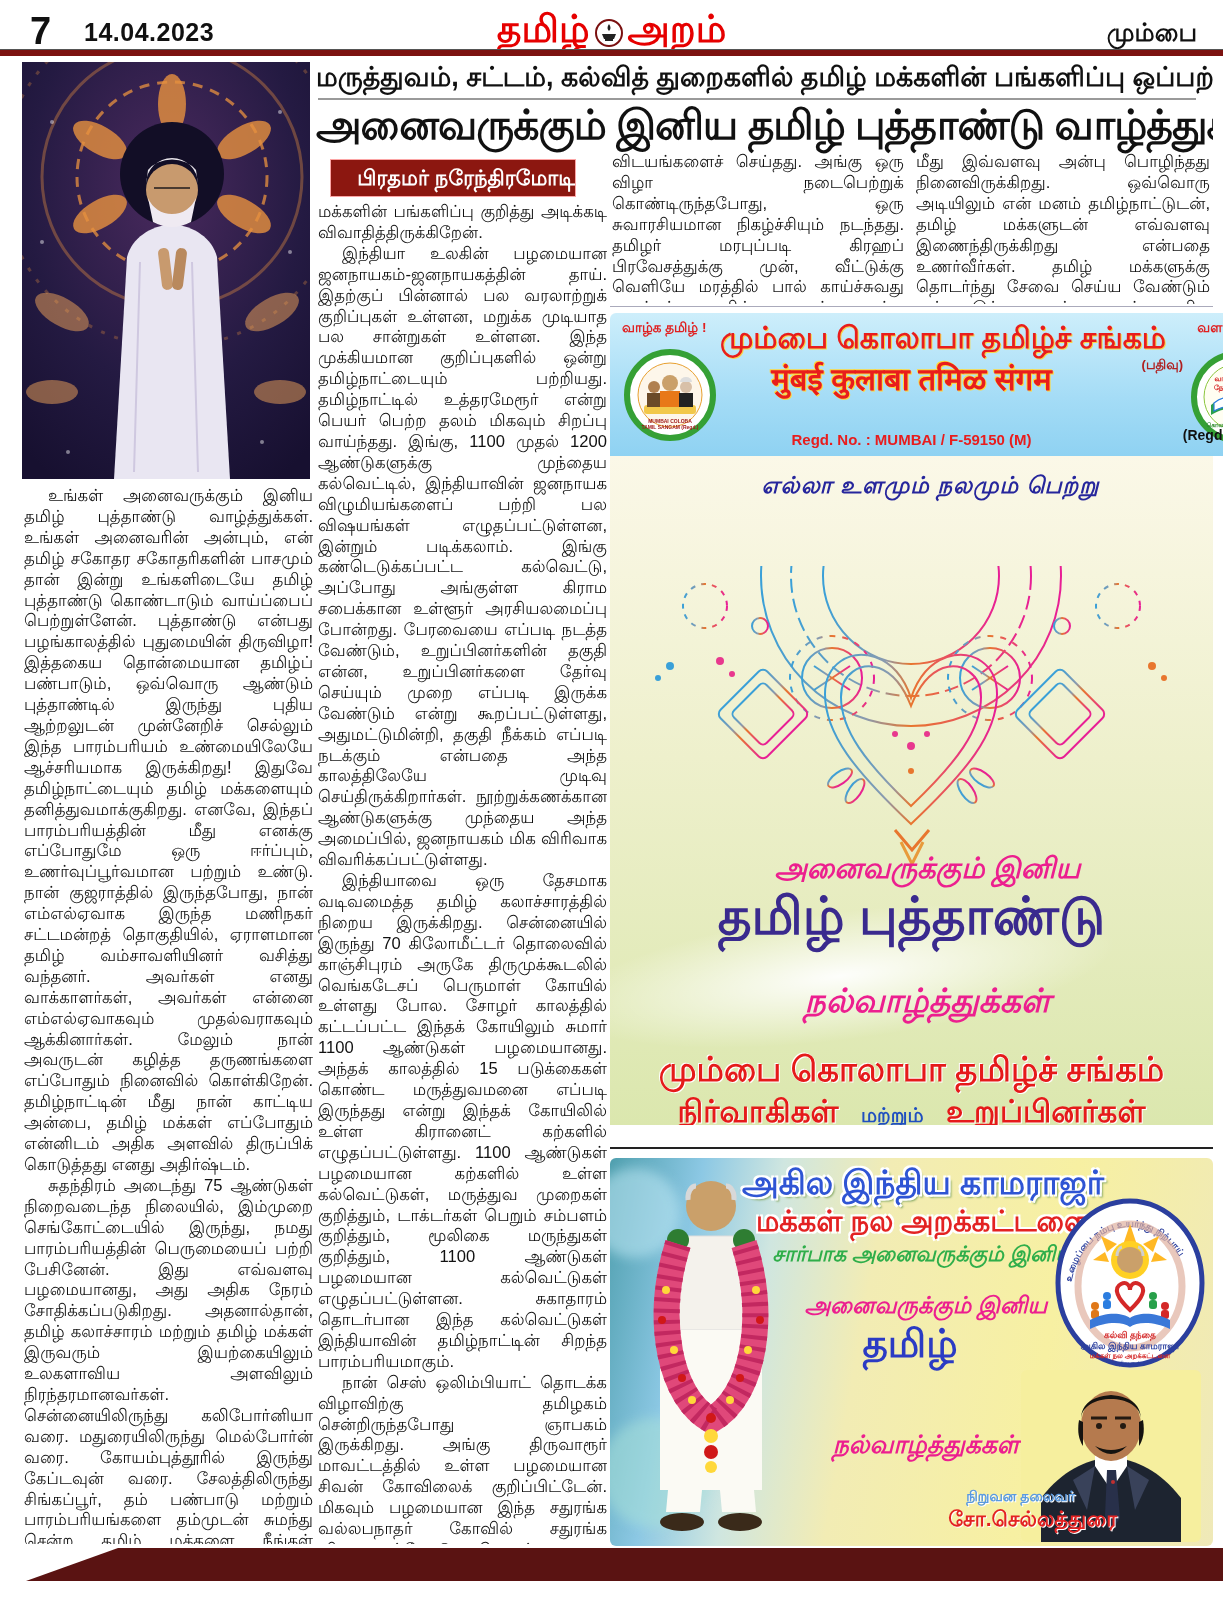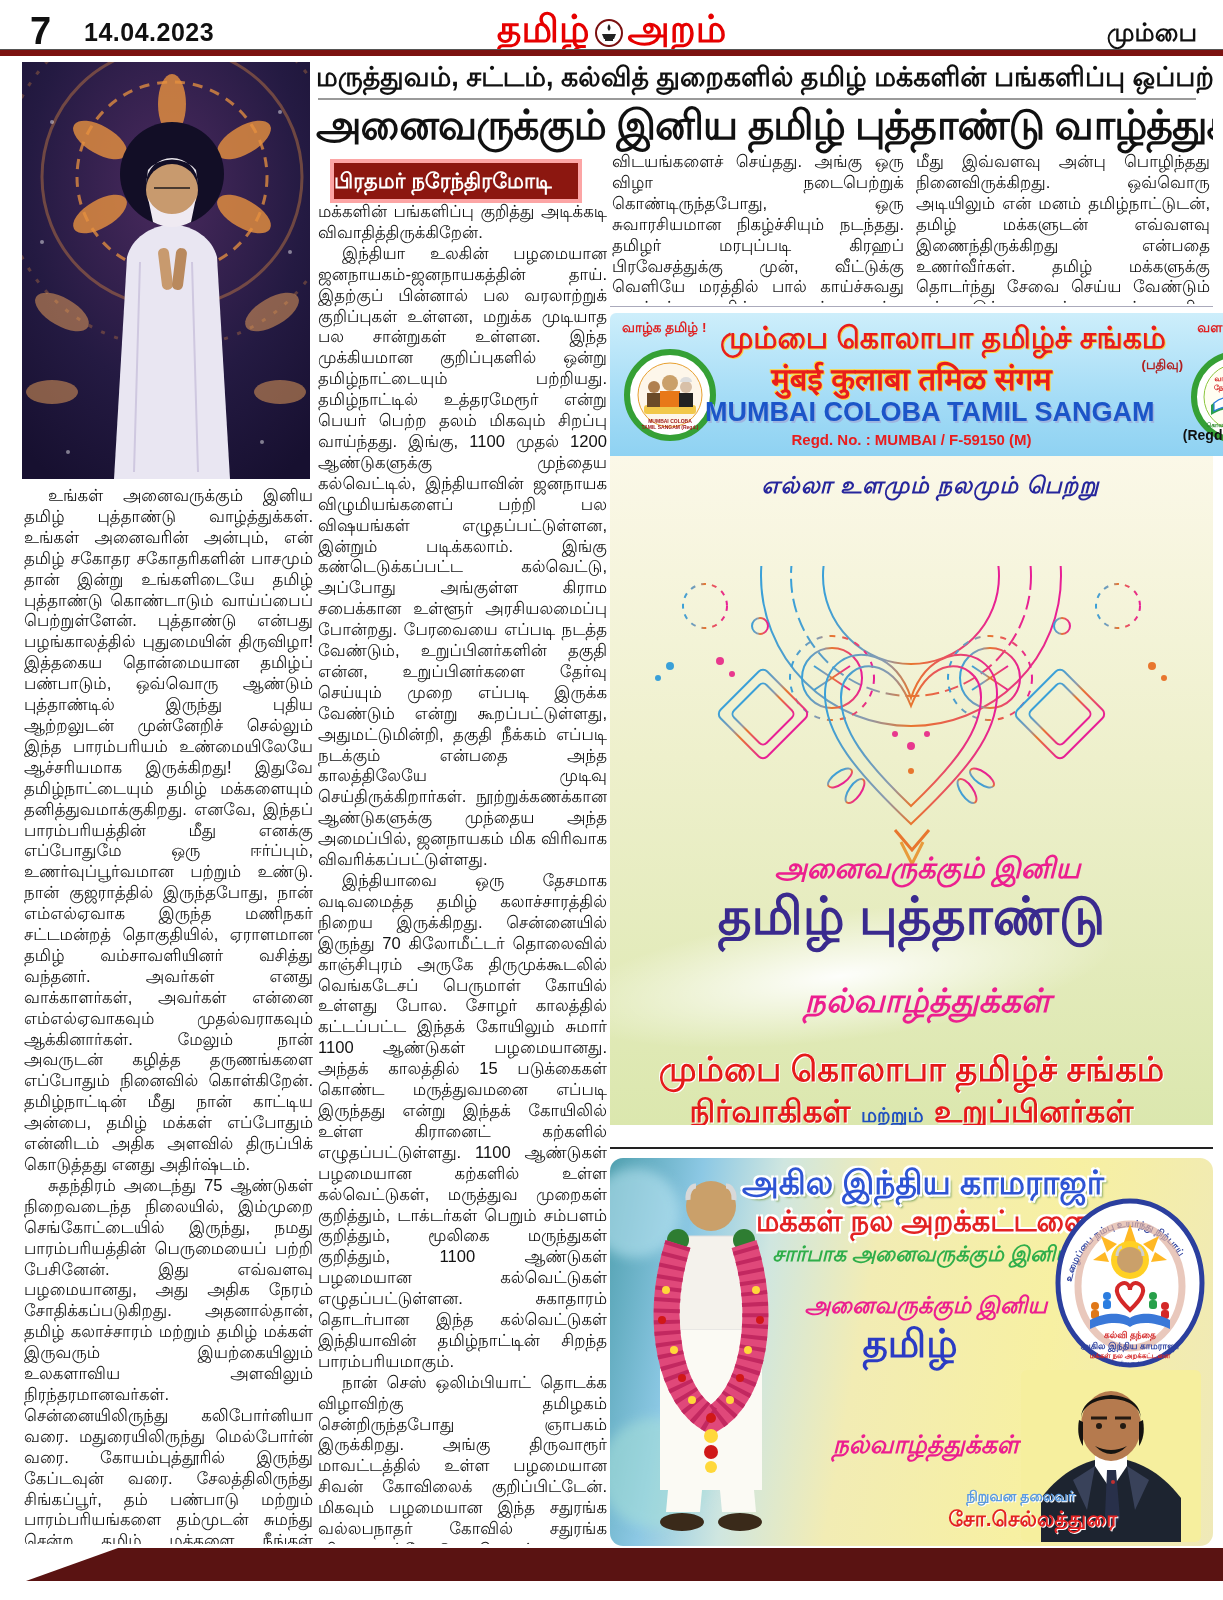--- a/index.html
+++ b/index.html
@@ -10,22 +10,22 @@
   #pgnum{left:30px;top:10px;font-size:38px;font-weight:800;}
   #pgdate{left:84px;top:18px;font-size:25px;font-weight:800;letter-spacing:.5px;}
   #masthead{left:0;top:8px;width:1223px;text-align:center;font-size:38px;font-weight:800;color:#e60000;}
   #masthead .mh-ico{display:inline-block;vertical-align:-6px;margin:0 4px;}
   #edition{right:26px;top:18px;font-size:25px;font-weight:800;}
   #toprule{left:0;top:49px;width:1223px;height:6px;background:#7c1210;border-top:1px solid #555;}
   
   #kicker{left:316px;top:62px;width:897px;font-size:27px;font-weight:800;text-align:center;white-space:nowrap;overflow:hidden;}
   #kickrule{left:318px;top:98px;width:878px;height:2px;background:#9a9a9a;}
   #headline{left:316px;top:102px;width:897px;font-size:41px;font-weight:800;letter-spacing:-1px;text-align:center;white-space:nowrap;overflow:hidden;}
-  #byline{left:330px;top:159px;width:244px;height:36px;background:#8c1710;border:4px solid #fca5a5;
-          color:#fff;font-size:21px;font-weight:800;line-height:36px;text-align:left;white-space:nowrap;overflow:hidden;}
+  #byline{left:330px;top:159px;width:244px;height:36px;background:#8c1710;border:1px solid #fca5a5;
+          color:#fff;font-size:21px;font-weight:800;line-height:36px;text-align:right;white-space:nowrap;overflow:hidden;}
   
   .bodytxt{font-size:16.6px;line-height:1.26;text-align:justify;overflow:hidden;}
   .bodytxt p{margin:0;text-indent:24px;}
   .bodytxt p.noind{text-indent:0;}
   #col1{left:24px;top:486px;width:289px;height:1058px;}
   #col2{left:318px;top:202px;width:289px;height:1342px;}
   #col3a{left:612px;top:152px;width:292px;height:152px;}
   #col3b{left:916px;top:152px;width:294px;height:152px;}
   #col3rule{left:610px;top:306px;width:603px;height:1px;background:#aab;}
   
@@ -56,24 +56,24 @@
           background:radial-gradient(ellipse at center,rgba(255,255,255,.95) 0%,rgba(255,255,255,0) 70%);}
   #chev{position:absolute;left:281px;top:372px;}
   .pinkscript{color:#ec1f8f;font-weight:800;font-style:italic;padding-left:16px;}
   #ad1greet1{position:absolute;left:0;top:396px;width:603px;text-align:center;font-size:29px;white-space:nowrap;}
   #ad1greet2{position:absolute;left:0;top:430px;width:603px;text-align:center;font-size:52px;font-weight:800;color:#3a2a8e;white-space:nowrap;}
   #ad1greet3{position:absolute;left:0;top:526px;width:603px;text-align:center;font-size:33px;white-space:nowrap;}
   #ad1foot1{position:absolute;left:0;top:594px;width:603px;text-align:center;font-size:34px;font-weight:800;color:#e51a1a;
             text-shadow:1px 1px 0 #fff,-1px -1px 0 #fff;white-space:nowrap;}
   #ad1foot2{position:absolute;left:0;top:638px;width:603px;text-align:center;white-space:nowrap;}
   #ad1foot2 .r{font-size:31px;font-weight:800;color:#e51a1a;text-shadow:1px 1px 0 #fff;}
-  #ad1foot2 .b{font-size:20px;font-weight:800;color:#1f4fc0;margin:0 6px;}
+  #ad1foot2 .b{font-size:20px;font-weight:800;color:#1f4fc0;margin:0 18px;}
   #addiv{left:610px;top:1147px;width:603px;height:2px;background:#222;}
   
-  #ad2{left:610px;top:1158px;width:603px;height:388px;border-radius:13px;overflow:hidden;
+  #ad2{left:610px;top:1158px;width:603px;height:388px;border-radius:6px;overflow:hidden;
        background:linear-gradient(100deg,#4f9fae 0%,#8cc8e4 14%,#cfe6e0 26%,#f2ecb4 42%,#f7f0a2 70%,#efe9b8 100%);}
   .bokeh{position:absolute;border-radius:50%;filter:blur(6px);opacity:.55;}
   #bk1{left:-20px;top:10px;width:90px;height:90px;background:#bfe8f4;}
   #bk2{left:60px;top:150px;width:70px;height:70px;background:#8ed4ea;}
   #bk3{left:-10px;top:260px;width:110px;height:110px;background:#a8e0d8;}
   #kamfig{position:absolute;left:6px;top:2px;}
   #ad2t1{position:absolute;left:128px;top:6px;width:370px;text-align:center;font-size:33px;font-weight:800;color:#2f55d4;
          text-shadow:2px 2px 0 #fff,-2px -2px 0 #fff,2px -2px 0 #fff,-2px 2px 0 #fff,3px 3px 2px #8a6;white-space:nowrap;}
   #ad2t2{position:absolute;left:128px;top:47px;width:370px;text-align:center;font-size:29px;font-weight:800;color:#e32222;
          text-shadow:2px 2px 0 #fff,-2px -2px 0 #fff,2px -2px 0 #fff,-2px 2px 0 #fff;white-space:nowrap;}
@@ -214,21 +214,20 @@
           <text x="46" y="39" text-anchor="middle" font-size="7" font-weight="bold" fill="#d42020">நேசிப்போம் !!</text>
           <path d="M20,54 C32,44 42,46 46,52 C50,46 60,44 72,54 L72,64 C60,56 50,57 46,62 C42,57 32,56 20,64 Z" fill="#2ba04a"></path>
           <path d="M23,52 C33,44 42,46 46,51 C50,46 59,44 69,52 L69,60 C59,54 50,55 46,59 C42,55 33,54 23,60 Z" fill="#fff" stroke="#2b7de0" stroke-width="1.2"></path>
           <line x1="46" y1="51" x2="46" y2="59" stroke="#2b7de0" stroke-width="1.2"></line>
           <text x="46" y="76" text-anchor="middle" font-size="6" font-weight="bold" fill="#2e8a2e">கொலாபா, மும்பை - 5</text>
         </svg>
       </div>
       <div id="ad1titleTa">மும்பை கொலாபா தமிழ்ச் சங்கம்</div>
       <div id="ad1pathivu">(பதிவு)</div>
       <div id="ad1titleHi">मुंबई कुलाबा तमिळ संगम</div>
-      <div id="ad1titleEn">MUMBAI COLOBA TAMIL SANGAM</div>
       <div id="ad1regd">Regd. No. : MUMBAI / F-59150 (M)</div>
       <div id="ad1regdmark">(Regd.)</div>
     </div>
     <div id="ad1body">
       <div class="verse" id="verse1">எல்லா உளமும் நலமும் பெற்று</div>
       <div id="mandala">
         <svg width="603" height="270" viewBox="0 0 603 270">
           <defs>
             <linearGradient id="mg" x1="0" y1="0" x2="1" y2="0">
               <stop offset="0" stop-color="#3aa0d8"></stop>

